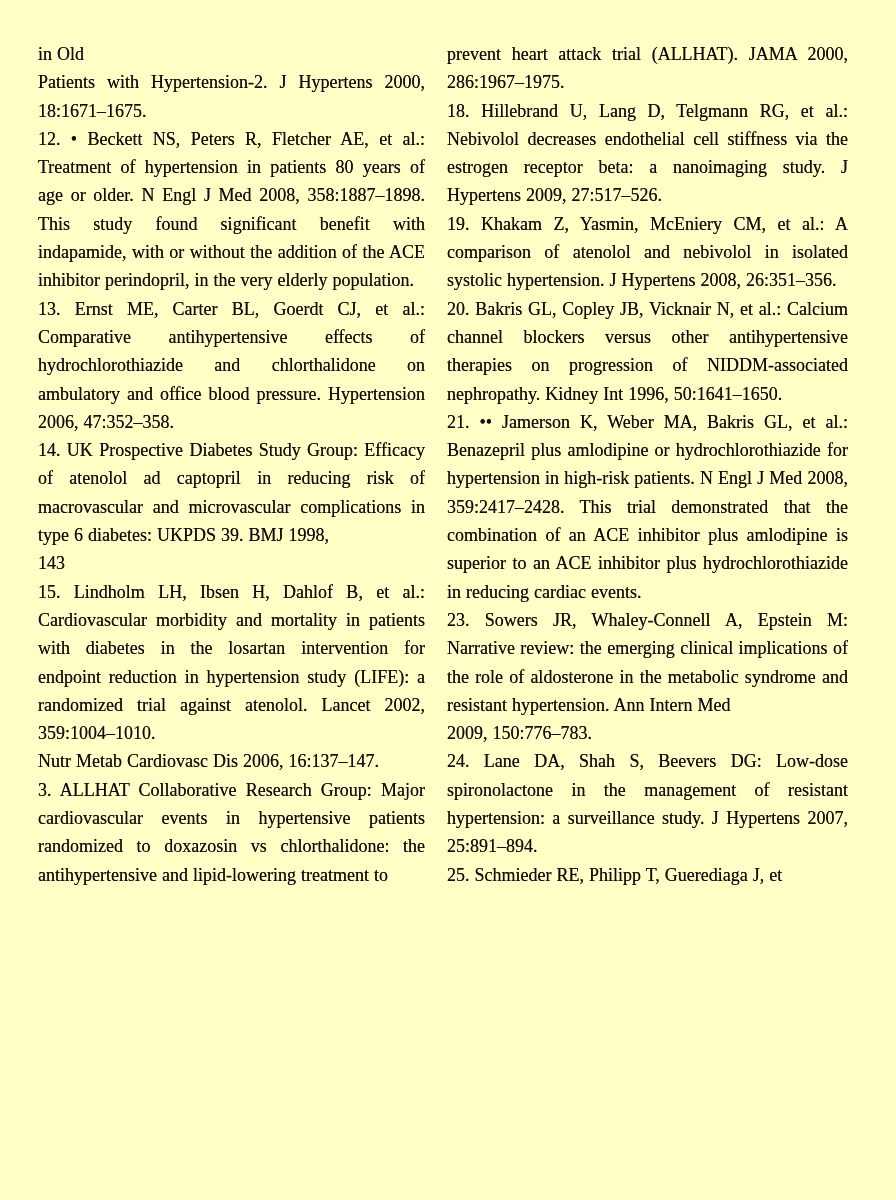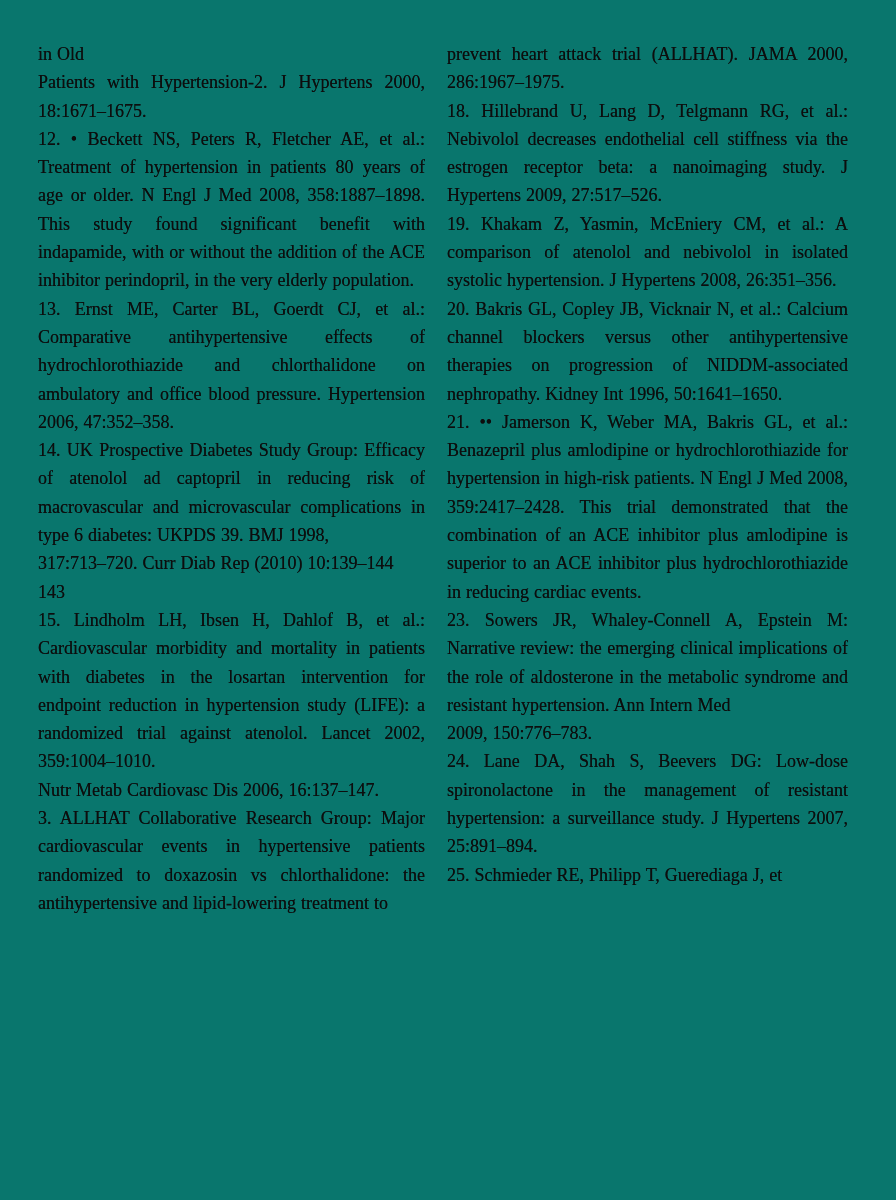--- a/index.html
+++ b/index.html
@@ -11,21 +11,21 @@
     width: 896px;
     height: 1200px;
     position: relative;
     overflow: hidden;
     font-family: "Liberation Serif", "DejaVu Serif", serif;
     color: #121212;
   }
   .page {
     position: absolute;
     inset: 0;
-    background: #0f766e;
+    background: #fef9c3;
     
     filter: blur(0.3px) contrast(1.05);
   }
   .col {
     position: absolute;
     top: 40px;
   }
   .col-left {
     left: 38px;
     width: 387px;
@@ -48,21 +48,20 @@
 <body>
 
 <div class="page">
 
   <div class="col col-left">
     <p>in Old</p>
     <p>Patients with Hypertension-2. J Hypertens 2000, 18:1671–1675.</p>
     <p>12. • Beckett NS, Peters R, Fletcher AE, et al.: Treatment of hypertension in patients 80 years of age or older. N Engl J Med 2008, 358:1887–1898. This study found significant benefit with indapamide, with or without the addition of the ACE inhibitor perindopril, in the very elderly population.</p>
     <p>13. Ernst ME, Carter BL, Goerdt CJ, et al.: Comparative antihypertensive effects of hydrochlorothiazide and chlorthalidone on ambulatory and office blood pressure. Hypertension 2006, 47:352–358.</p>
     <p>14. UK Prospective Diabetes Study Group: Efficacy of atenolol ad captopril in reducing risk of macrovascular and microvascular complications in type 6 diabetes: UKPDS 39. BMJ 1998,</p>
-    <p>317:713–720. Curr Diab Rep (2010) 10:139–144</p>
     <p>143</p>
     <p>15. Lindholm LH, Ibsen H, Dahlof B, et al.: Cardiovascular morbidity and mortality in patients with diabetes in the losartan intervention for endpoint reduction in hypertension study (LIFE): a randomized trial against atenolol. Lancet 2002, 359:1004–1010.</p>
     <p>Nutr Metab Cardiovasc Dis 2006, 16:137–147.</p>
     <p>3. ALLHAT Collaborative Research Group: Major cardiovascular events in hypertensive patients randomized to doxazosin vs chlorthalidone: the antihypertensive and lipid-lowering treatment to</p>
   </div>
 
   <div class="col col-right">
     <p>prevent heart attack trial (ALLHAT). JAMA 2000, 286:1967–1975.</p>
     <p>18. Hillebrand U, Lang D, Telgmann RG, et al.: Nebivolol decreases endothelial cell stiffness via the estrogen receptor beta: a nanoimaging study. J Hypertens 2009, 27:517–526.</p>
     <p>19. Khakam Z, Yasmin, McEniery CM, et al.: A comparison of atenolol and nebivolol in isolated systolic hypertension. J Hypertens 2008, 26:351–356.</p>

